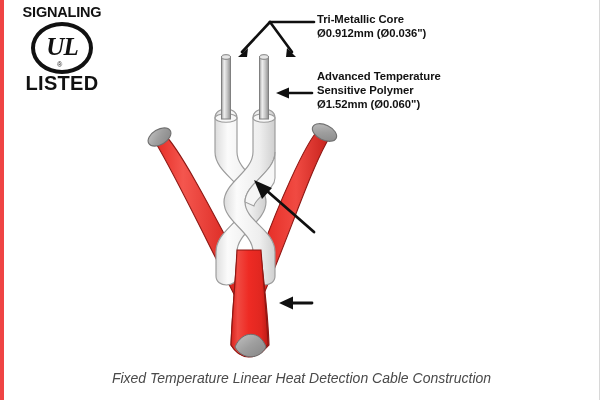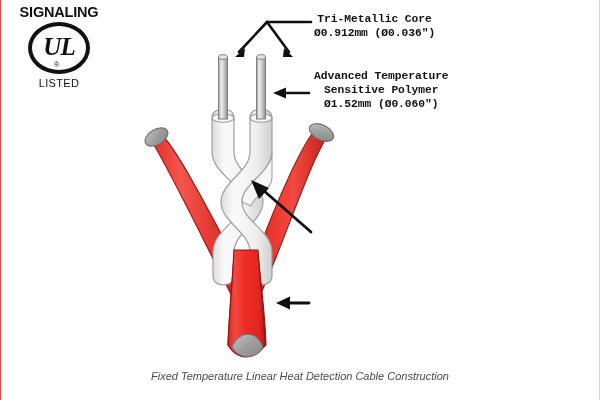--- a/index.html
+++ b/index.html
@@ -8,21 +8,21 @@
     background:#ffffff;
     font-family:"Liberation Sans", sans-serif;
     overflow:hidden;
     position:relative;
   }
   #stage{
     position:relative;
     width:600px;height:400px;
     background:#ffffff;
     box-sizing:border-box;
-    border-left:1px solid #ef4444;
+    border-left:4px solid #ef4444;
     border-right:1px solid #d8d8d8;
     padding-left:32px;
   }
 
   
   .ul-block{
     position:absolute;left:6px;top:4px;
     width:104px;height:100px;
     text-align:center;
     color:#111;
@@ -46,48 +46,47 @@
     font-size:25px;font-weight:bold;
     line-height:25px;
     letter-spacing:-1px;
     font-family:"Liberation Serif", serif;
   }
   .ul-reg{
     position:absolute;left:50%;margin-left:-5px;bottom:2px;
     font-size:7px;line-height:7px;
   }
   .ul-listed{
-    font-size:11px;font-weight:normal;
+    font-size:20px;font-weight:bold;
     letter-spacing:0.3px;
     line-height:17px;
   }
 
   
   .callout{
     position:absolute;
     color:#121212;
     font-size:11.3px;
     font-weight:bold;
     line-height:14.2px;
     letter-spacing:-0.05px;
     white-space:pre-line;
-    font-family:Liberation Mono, monospace;
-    text-align:center;
+    font-family:Liberation Sans, sans-serif;
   }
   #label-core{left:313px;top:12px;}
   #label-polymer{left:313px;top:69px;}
   #label-twist{left:313px;top:211px;}
   #label-coating{left:313px;top:281px;}
 
   
   #caption{
     position:absolute;
     left:0;right:0;top:370px;
     text-align:center;
-    font-size:11px;
+    font-size:14px;
     font-style:italic;
     color:#4a4a4a;
     font-family:"Liberation Sans", sans-serif;
   }
 
   
   #art{position:absolute;left:0;top:0;}
 </style>
 </head>
 <body>

